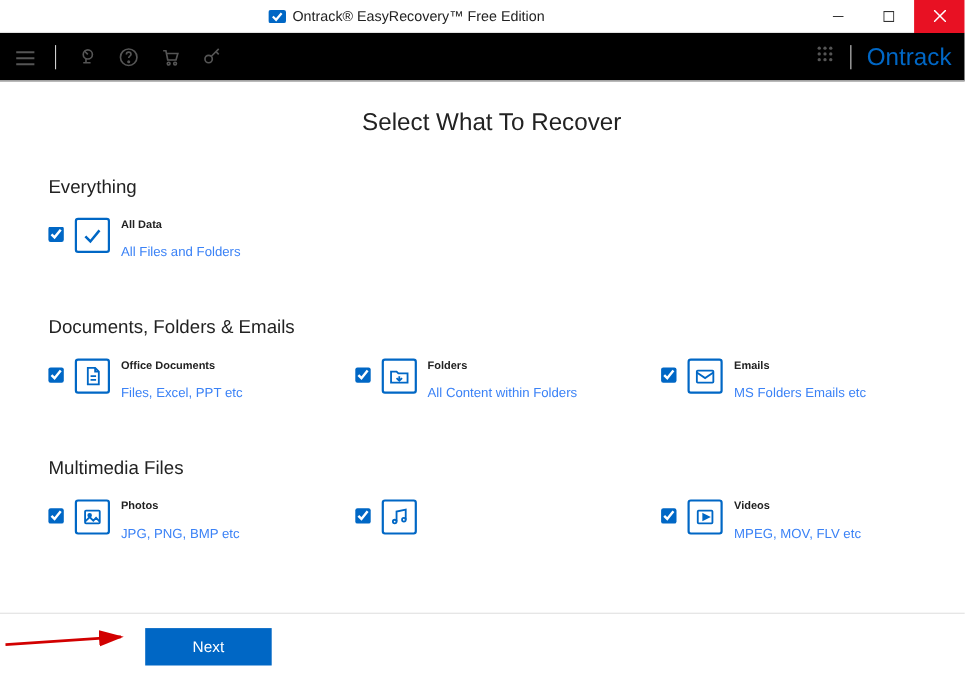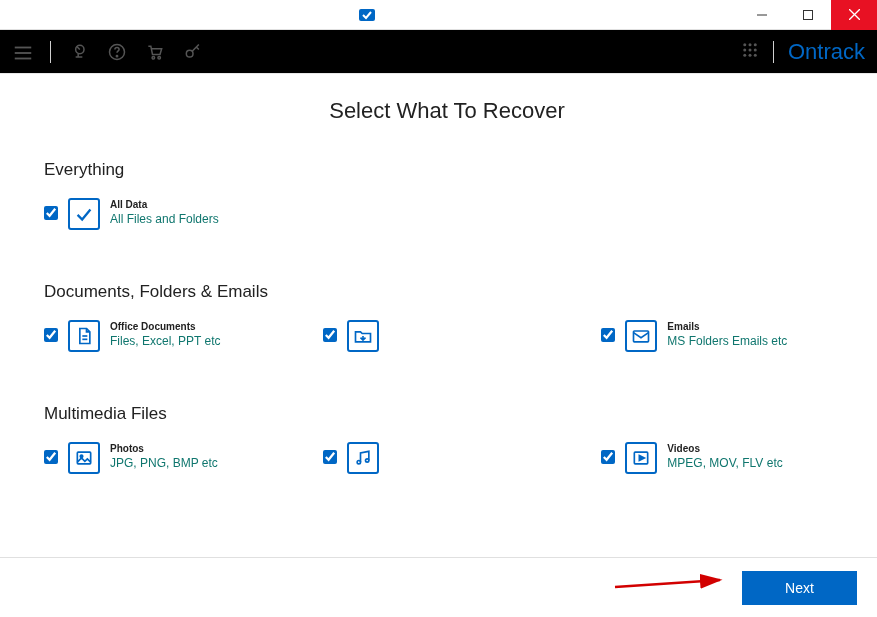--- a/index.html
+++ b/index.html
@@ -137,33 +137,32 @@
     .opt-texts {
       padding-top: 1px;
     }
     .opt-title {
       font-size: 10px;
       color: #222;
       font-weight: 600;
     }
     .opt-desc {
       font-size: 12px;
-      color: #0f766e;
-      margin-top: 2px;
+      color: #3b82f6;
+      margin-top: 12px;
     }
     .footer {
       position: absolute;
       bottom: 0;
       left: 0;
       right: 0;
       height: 60px;
       border-top: 1px solid #e0e0e0;
       display: flex;
       align-items: center;
-      justify-content: flex-end;
       padding-right: 20px;
     }
     .arrow-annot {
       margin-right: 12px;
       position: relative;
       top: -2px;
     }
     .next-btn {
       background: #0067c5;
       color: #fff;
@@ -181,20 +180,21 @@
 <body>
 
 <div class="title-bar">
   <div class="title-left">
     <span class="app-icon">
       <svg viewBox="0 0 16 16" width="16" height="16">
           <rect x="0" y="2" width="16" height="12" rx="2" fill="#0067c5"></rect>
           <path d="M4 8 L7 11 L12 5" stroke="#fff" stroke-width="2" fill="none"></path>
         </svg>
     </span>
+    <span class="title-text">Ontrack® EasyRecovery™ Free Edition</span>
   </div>
   <div class="win-controls">
     <div class="win-btn">
       <svg width="10" height="10">
           <line x1="0" y1="5" x2="10" y2="5" stroke="#333" stroke-width="1"></line>
         </svg>
     </div>
     <div class="win-btn">
       <svg width="10" height="10">
           <rect x="0.5" y="0.5" width="9" height="9" fill="none" stroke="#333" stroke-width="1"></rect>
@@ -304,20 +304,24 @@
       </div>
     </div>
     <div class="option">
       <input type="checkbox" class="chk" checked="" style="">
       <div class="opt-icon">
         <svg viewBox="0 0 24 24" width="20" height="20" fill="none" stroke="currentColor" stroke-width="2">
             <path d="M3 7h6l2 2h10v10H3z"></path>
             <path d="M12 12v5M9 14l3 3 3-3"></path>
           </svg>
       </div>
+      <div class="opt-texts">
+        <div class="opt-title">Folders</div>
+        <div class="opt-desc">All Content within Folders</div>
+      </div>
     </div>
     <div class="option">
       <input type="checkbox" class="chk" checked="" style="">
       <div class="opt-icon">
         <svg viewBox="0 0 24 24" width="20" height="20" fill="none" stroke="currentColor" stroke-width="2">
             <rect x="3" y="6" width="18" height="13" rx="1"></rect>
             <path d="M3 8l9 6 9-6"></path>
           </svg>
       </div>
       <div class="opt-texts">

